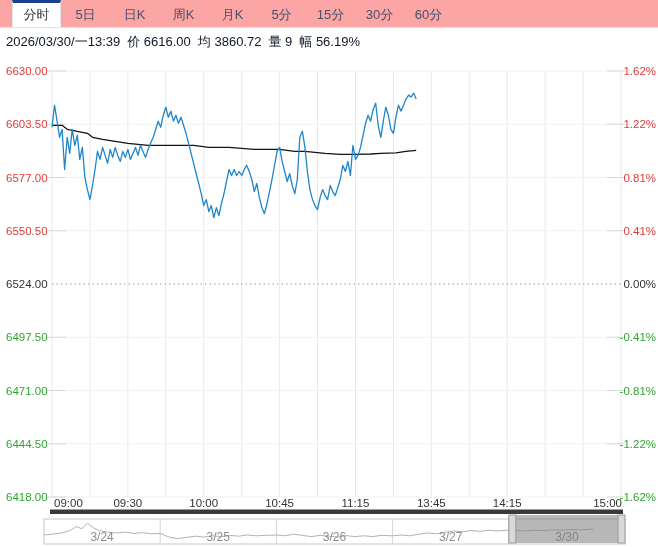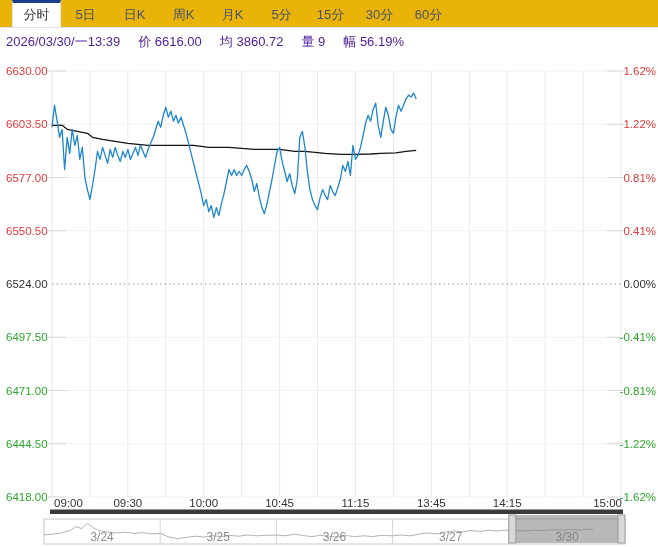--- a/index.html
+++ b/index.html
@@ -1,27 +1,27 @@
 <!DOCTYPE html>
 <html><head>
 <meta charset="utf-8">
 <style>
   html,body{margin:0;padding:0;background:#fff;}
   body{width:658px;height:547px;position:relative;overflow:hidden;
        font-family:"Liberation Sans", sans-serif;}
   .tabbar{position:absolute;left:0;top:0;width:658px;height:28px;
-          background:#eab308;border-bottom:1px solid #dfe3ee;
+          background:#fca5a5;border-bottom:1px solid #dfe3ee;
           display:flex;align-items:stretch;padding-left:12px;box-sizing:border-box;z-index:2;}
   .tab{width:49px;display:flex;align-items:center;justify-content:center;
        font-size:13px;color:#46516b;cursor:pointer;border-top:3px solid transparent;box-sizing:border-box;}
   .tab.active{background:#fff;border-top:3px solid #1a3f8e;
        border-left:1px solid #e2e5ef;border-right:1px solid #e2e5ef;color:#333;}
   .infobar{position:absolute;left:0;top:29px;width:658px;height:26px;background:#fff;
-       display:flex;align-items:center;font-size:13px;color:#4c1d95;z-index:2;}
-  .infobar span{margin-left:18px;white-space:nowrap;}
+       display:flex;align-items:center;font-size:13px;color:#0f172a;z-index:2;}
+  .infobar span{margin-left:7px;white-space:nowrap;}
   .infobar span:first-child{margin-left:6px;}
   #chart-svg{position:absolute;left:0;top:0;z-index:1;}
 </style>
 </head>
 <body>
 
 <div class="tabbar" id="tabbar">
     <div class="tab active">分时</div>
     <div class="tab">5日</div>
     <div class="tab">日K</div>

